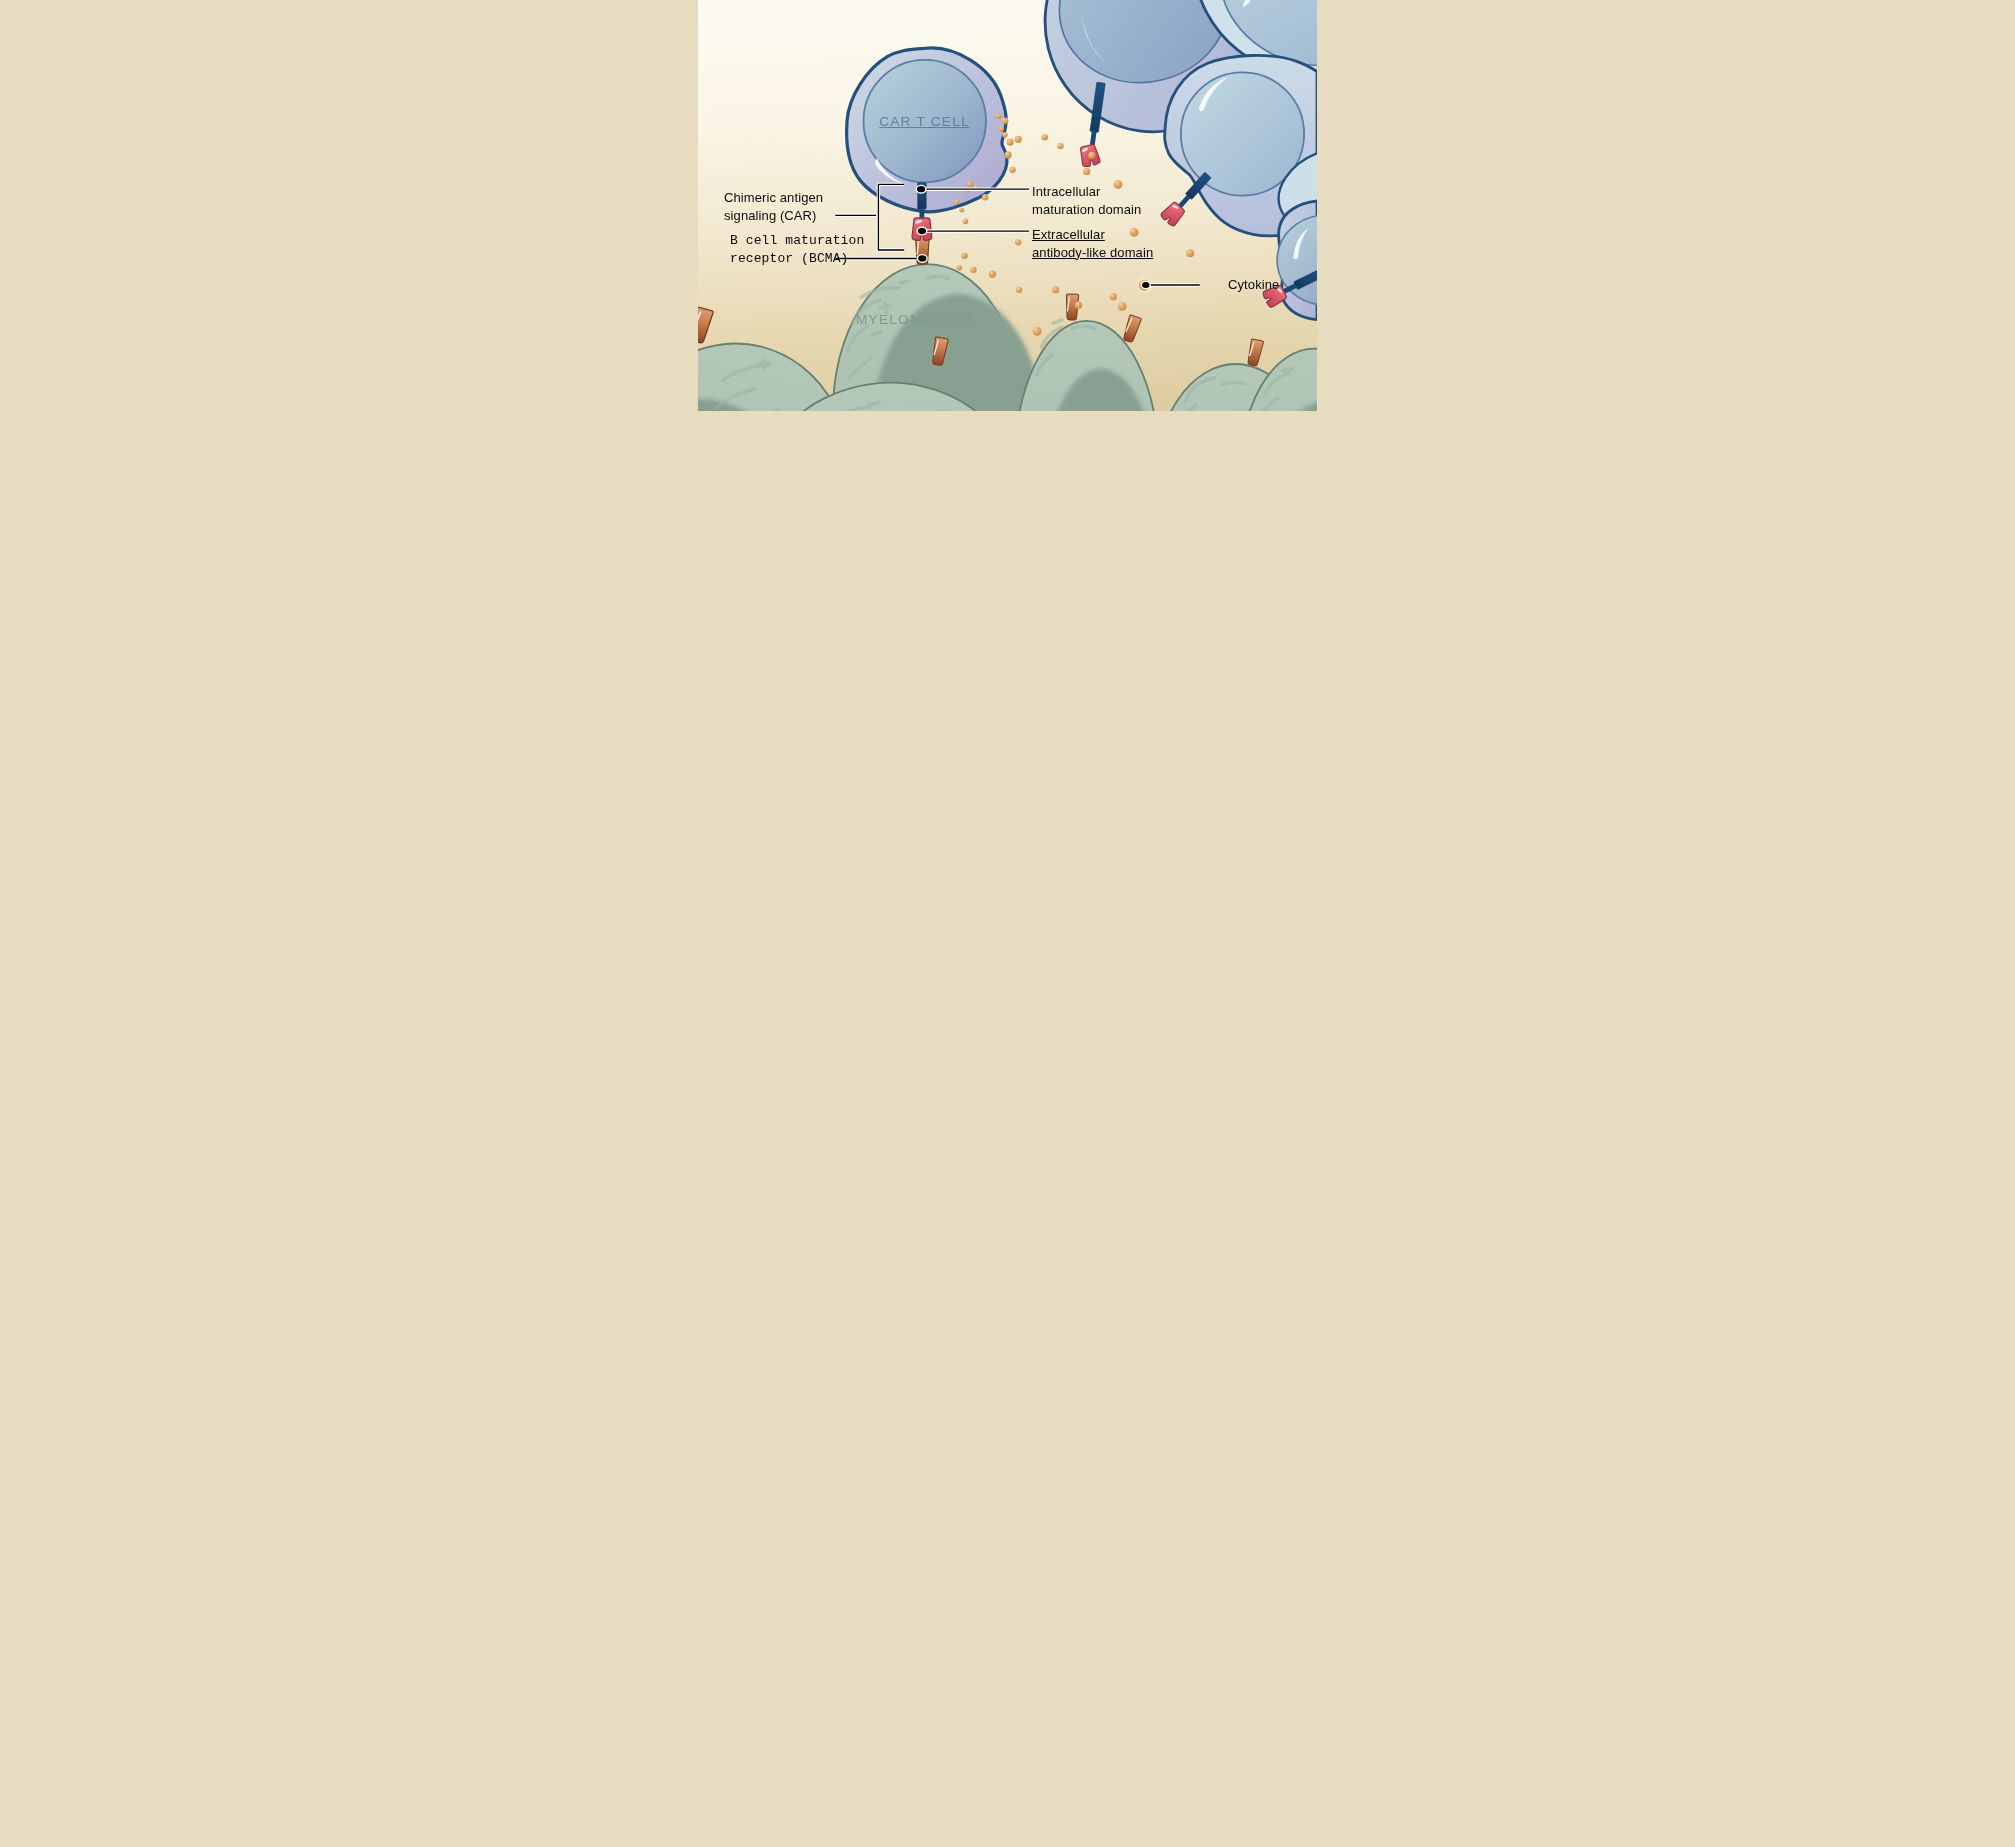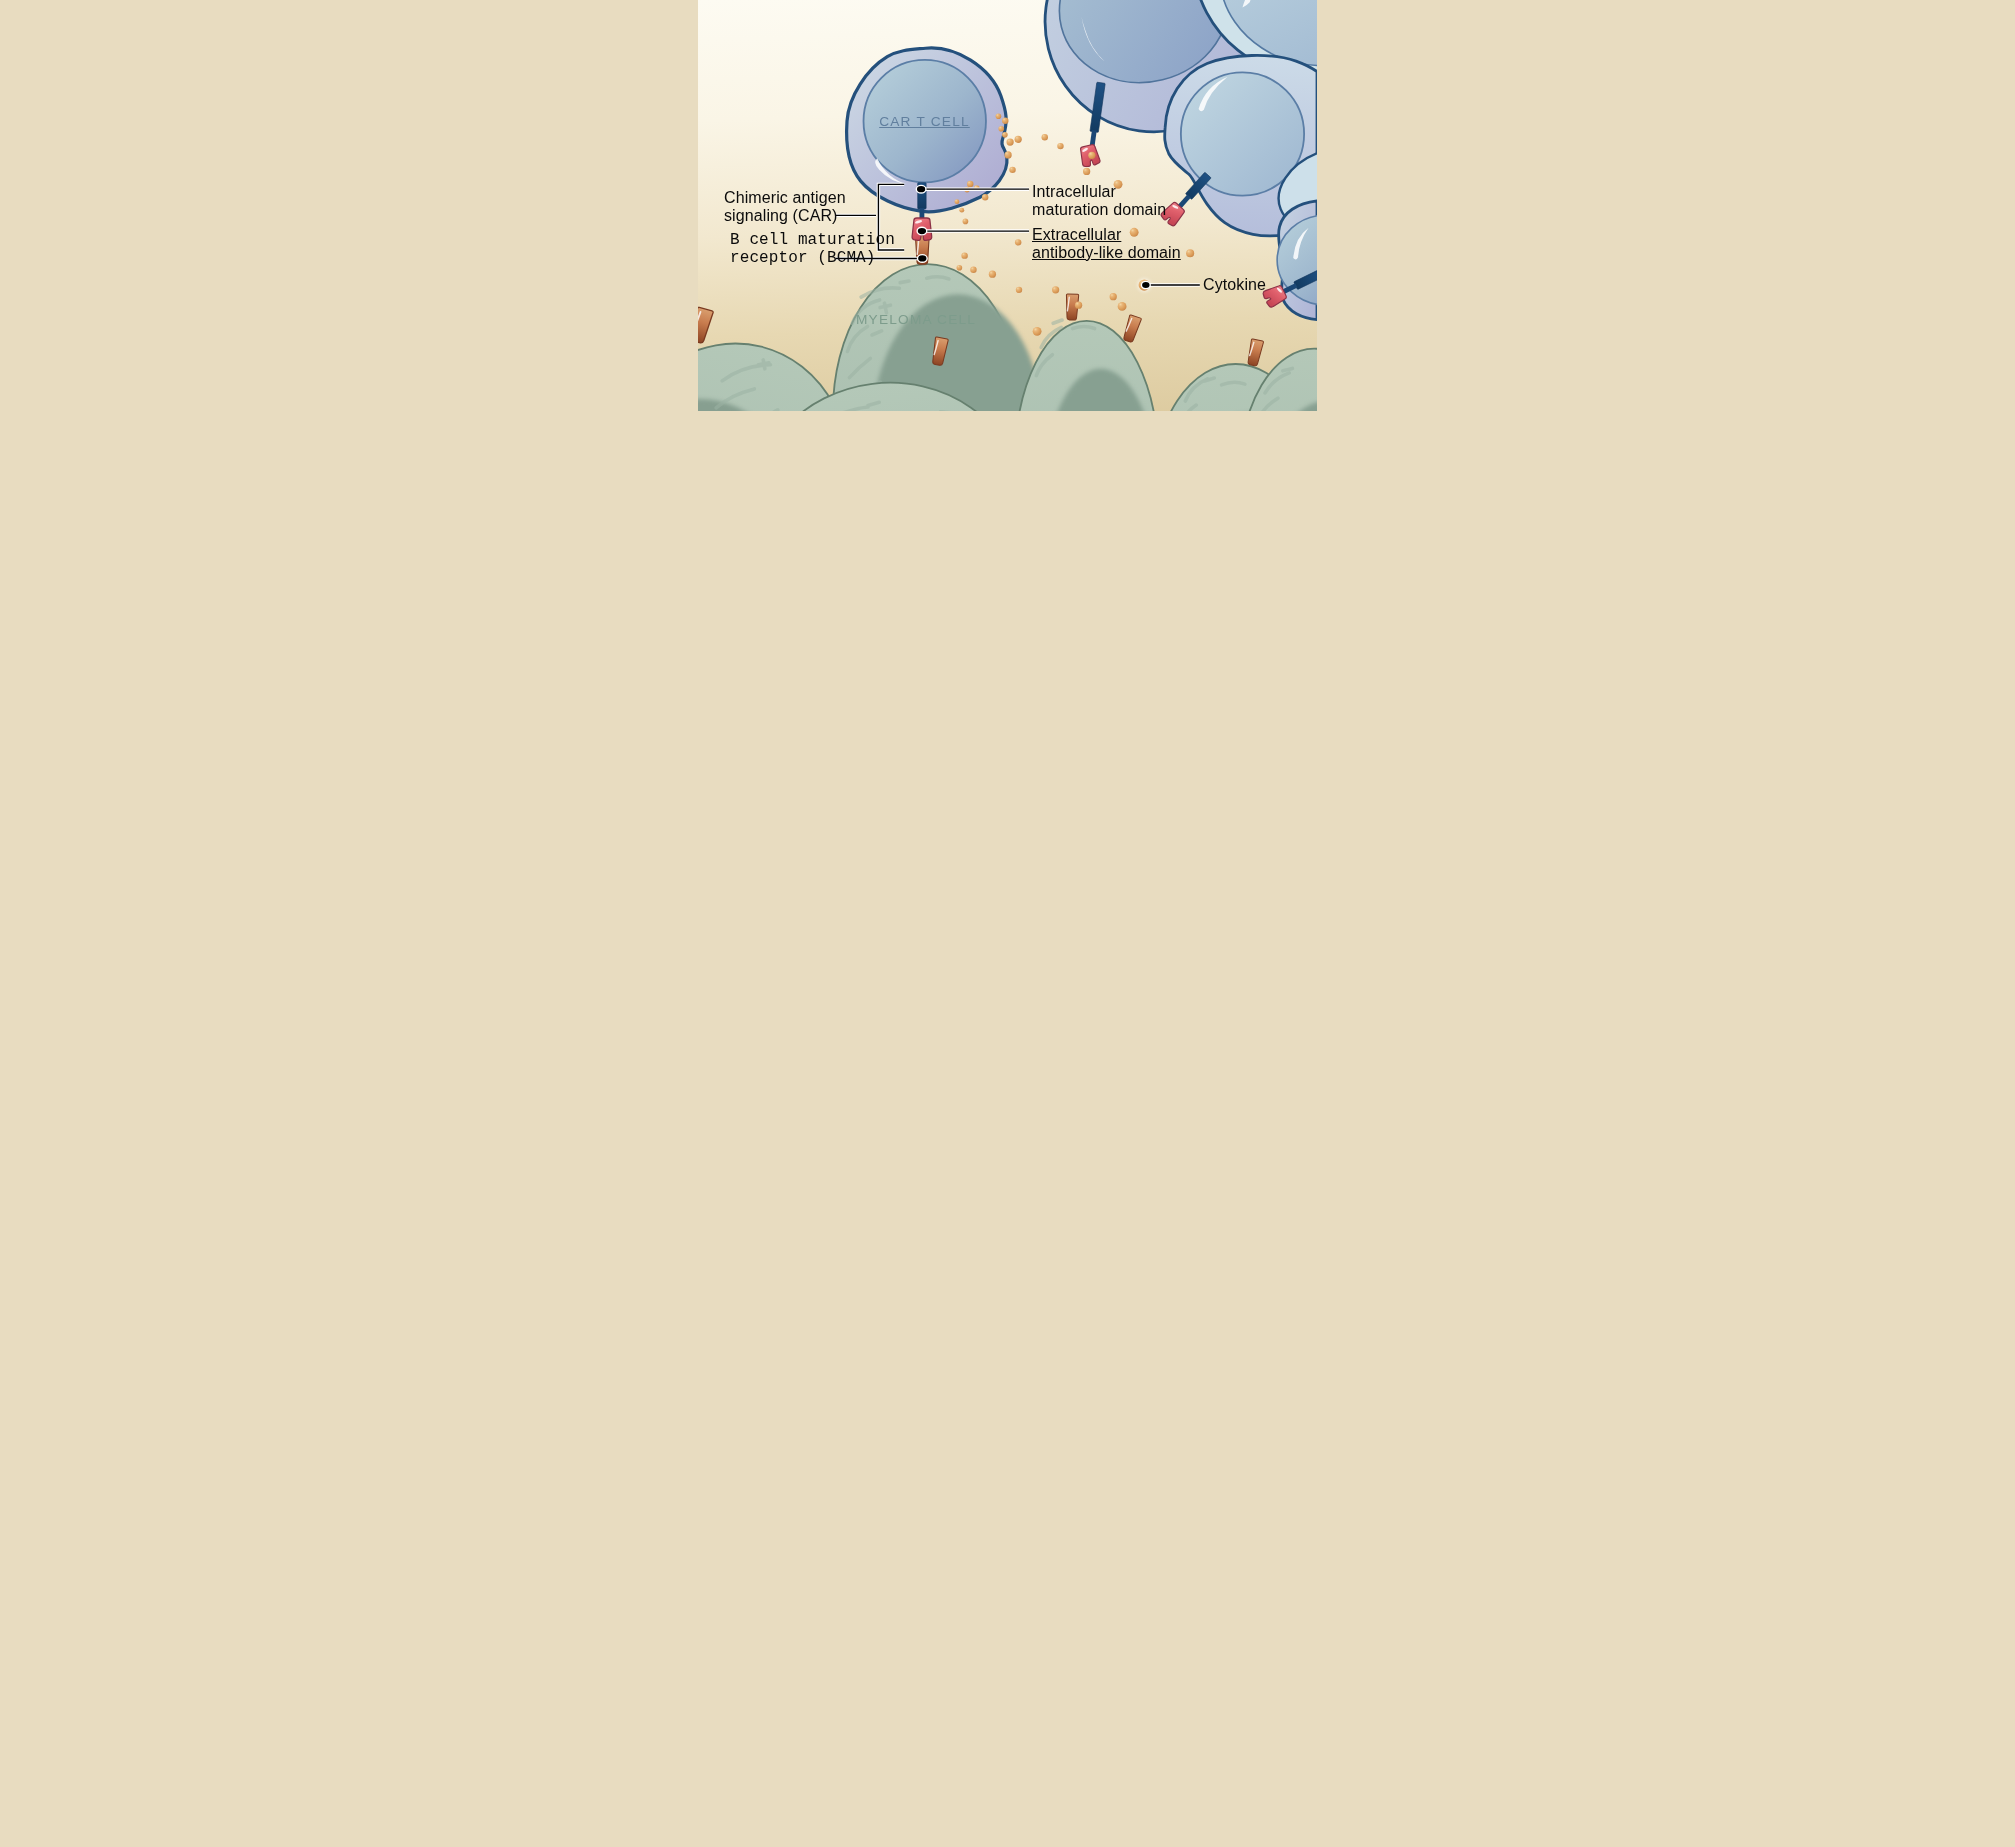--- a/index.html
+++ b/index.html
@@ -1,19 +1,19 @@
 <!DOCTYPE html>
 <html style="font-size:6.4px"><head>
 <meta charset="utf-8">
 <style>
   html,body{margin:0;padding:0;background:#e8dcc0;font-family:"Liberation Sans",sans-serif;}
   #stage{position:relative;width:619px;height:411px;margin:0 auto;overflow:hidden;
          background:linear-gradient(178deg,#fdfbf2 0%,#faf5e6 28%,#f2e8cf 55%,#e7d8b2 78%,#ddcba0 100%);}
   #art{position:absolute;left:0;top:0;z-index:1;}
-  .lbl{position:absolute;z-index:3;color:#0b0b0b;font-size:16px;line-height:17.7px;letter-spacing:0.1px;white-space:nowrap;}
+  .lbl{position:absolute;z-index:3;color:#0b0b0b;font-size:13px;line-height:17.7px;letter-spacing:0.1px;white-space:nowrap;}
   .lbl span{display:block;}
   .cellname{position:absolute;z-index:3;font-size:13.7px;letter-spacing:1.2px;white-space:nowrap;}
   #carTName{color:#617f9e;}
   #myelomaName{color:#7d9c8c;}
 </style>
 </head>
 <body>
 
 <div id="stage">
 
@@ -320,18 +320,18 @@
   <div class="lbl" style="left:334px;top:183px;">
     <span>Intracellular</span>
     <span>maturation domain</span>
   </div>
 
   <div class="lbl" style="left:334px;top:226px;text-decoration:underline;">
     <span>Extracellular</span>
     <span>antibody-like domain</span>
   </div>
 
-  <div class="lbl" style="left:505px;top:276px;">
+  <div class="lbl" style="left:530px;top:276px;">
     <span>Cytokine</span>
   </div>
 
 </div>
 
 
 </body></html>

